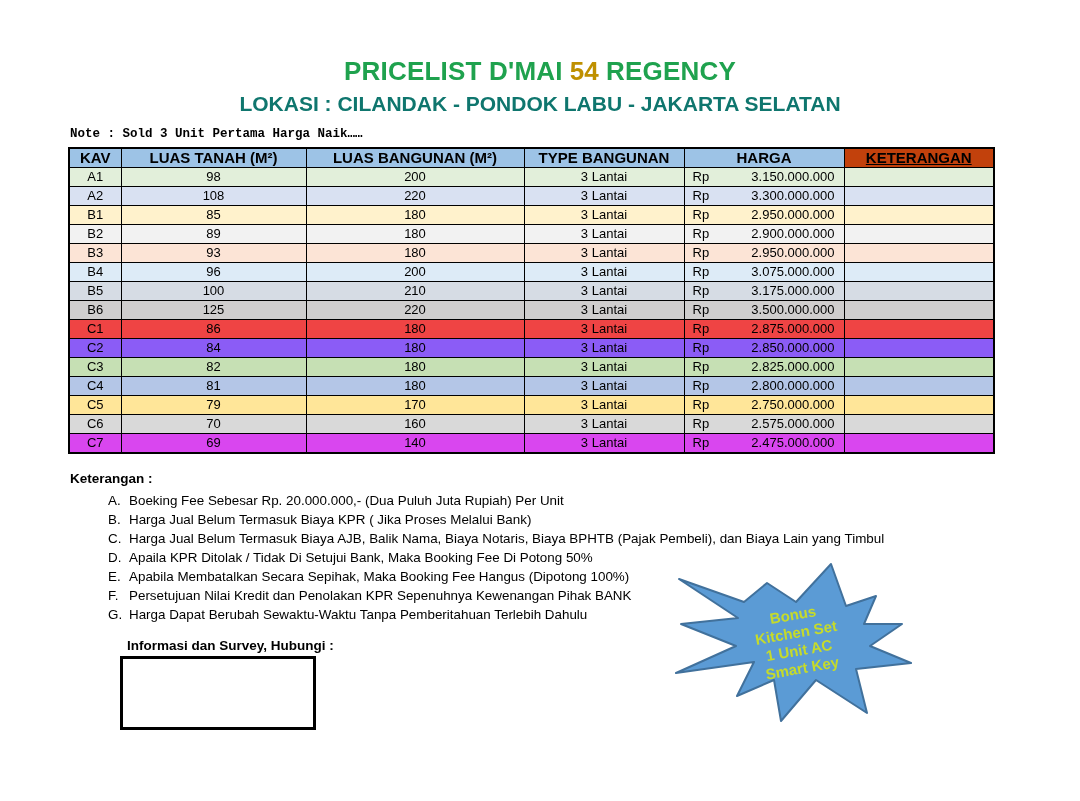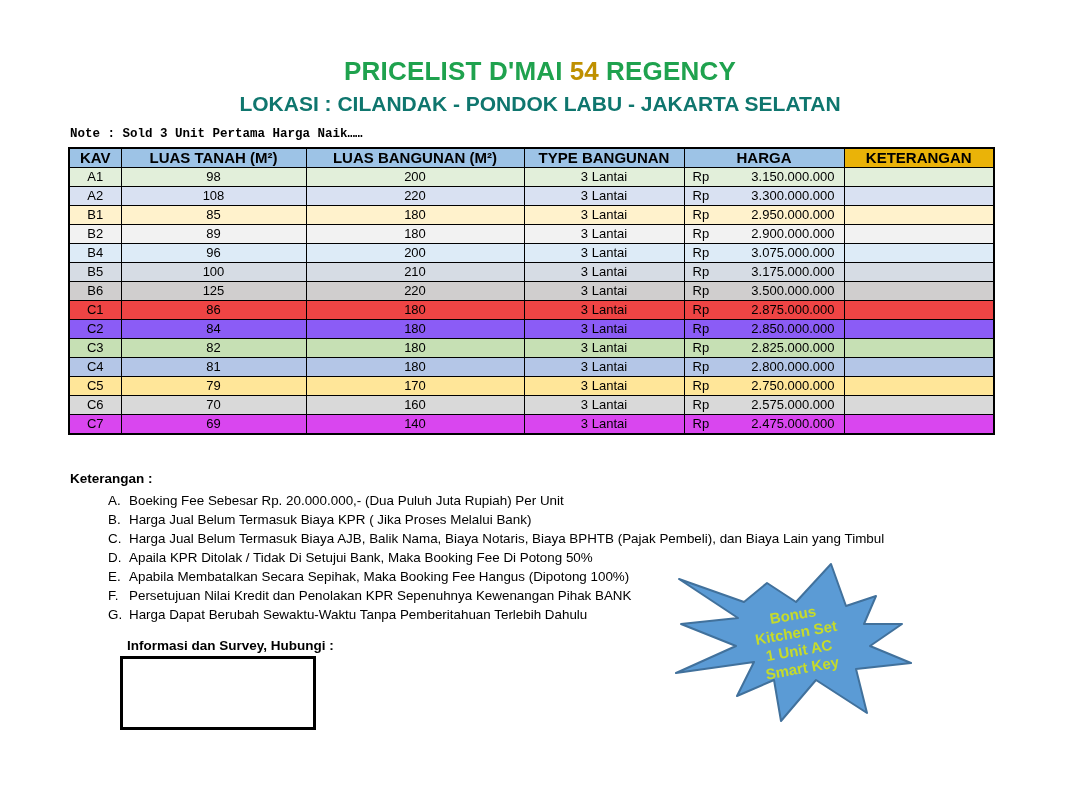--- a/index.html
+++ b/index.html
@@ -76,21 +76,21 @@
           <col style="width:160px">
           <col style="width:150px">
       </colgroup>
       <thead>
         <tr>
           <th style="background-color: rgb(157, 195, 230);">KAV</th>
           <th style="background-color: rgb(157, 195, 230);">LUAS TANAH (M²)</th>
           <th style="background-color: rgb(157, 195, 230);">LUAS BANGUNAN  (M²)</th>
           <th style="background-color: rgb(157, 195, 230);">TYPE BANGUNAN</th>
           <th style="background-color: rgb(157, 195, 230);">HARGA</th>
-          <th style="background-color: #eab308;">KETERANGAN</th>
+          <th style="background-color: #c2410c; text-decoration: underline;">KETERANGAN</th>
         </tr>
       </thead>
       <tbody>
         <tr style="background-color: rgb(226, 239, 218);">
           <td>A1</td>
           <td>98</td>
           <td>200</td>
           <td>3 Lantai</td>
           <td class="harga-cell">
               <div class="hwrap">
@@ -128,20 +128,33 @@
         </tr>
         <tr style="background-color: rgb(242, 242, 242);">
           <td>B2</td>
           <td>89</td>
           <td>180</td>
           <td>3 Lantai</td>
           <td class="harga-cell">
               <div class="hwrap">
                 <span>Rp</span>
                 <span>2.900.000.000</span>
+              </div>
+            </td>
+          <td></td>
+        </tr>
+        <tr style="background-color: rgb(252, 228, 214);">
+          <td>B3</td>
+          <td>93</td>
+          <td>180</td>
+          <td>3 Lantai</td>
+          <td class="harga-cell">
+              <div class="hwrap">
+                <span>Rp</span>
+                <span>2.950.000.000</span>
               </div>
             </td>
           <td></td>
         </tr>
         <tr style="background-color: rgb(221, 235, 247);">
           <td>B4</td>
           <td>96</td>
           <td>200</td>
           <td>3 Lantai</td>
           <td class="harga-cell">

